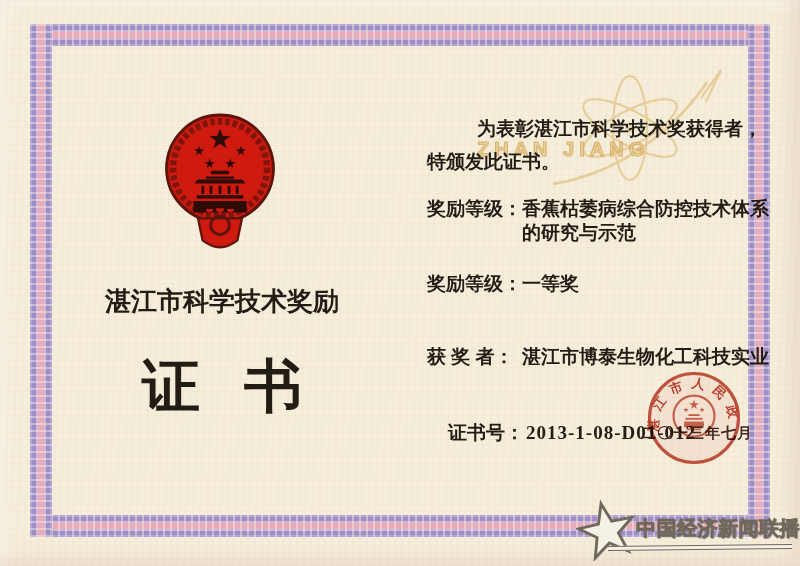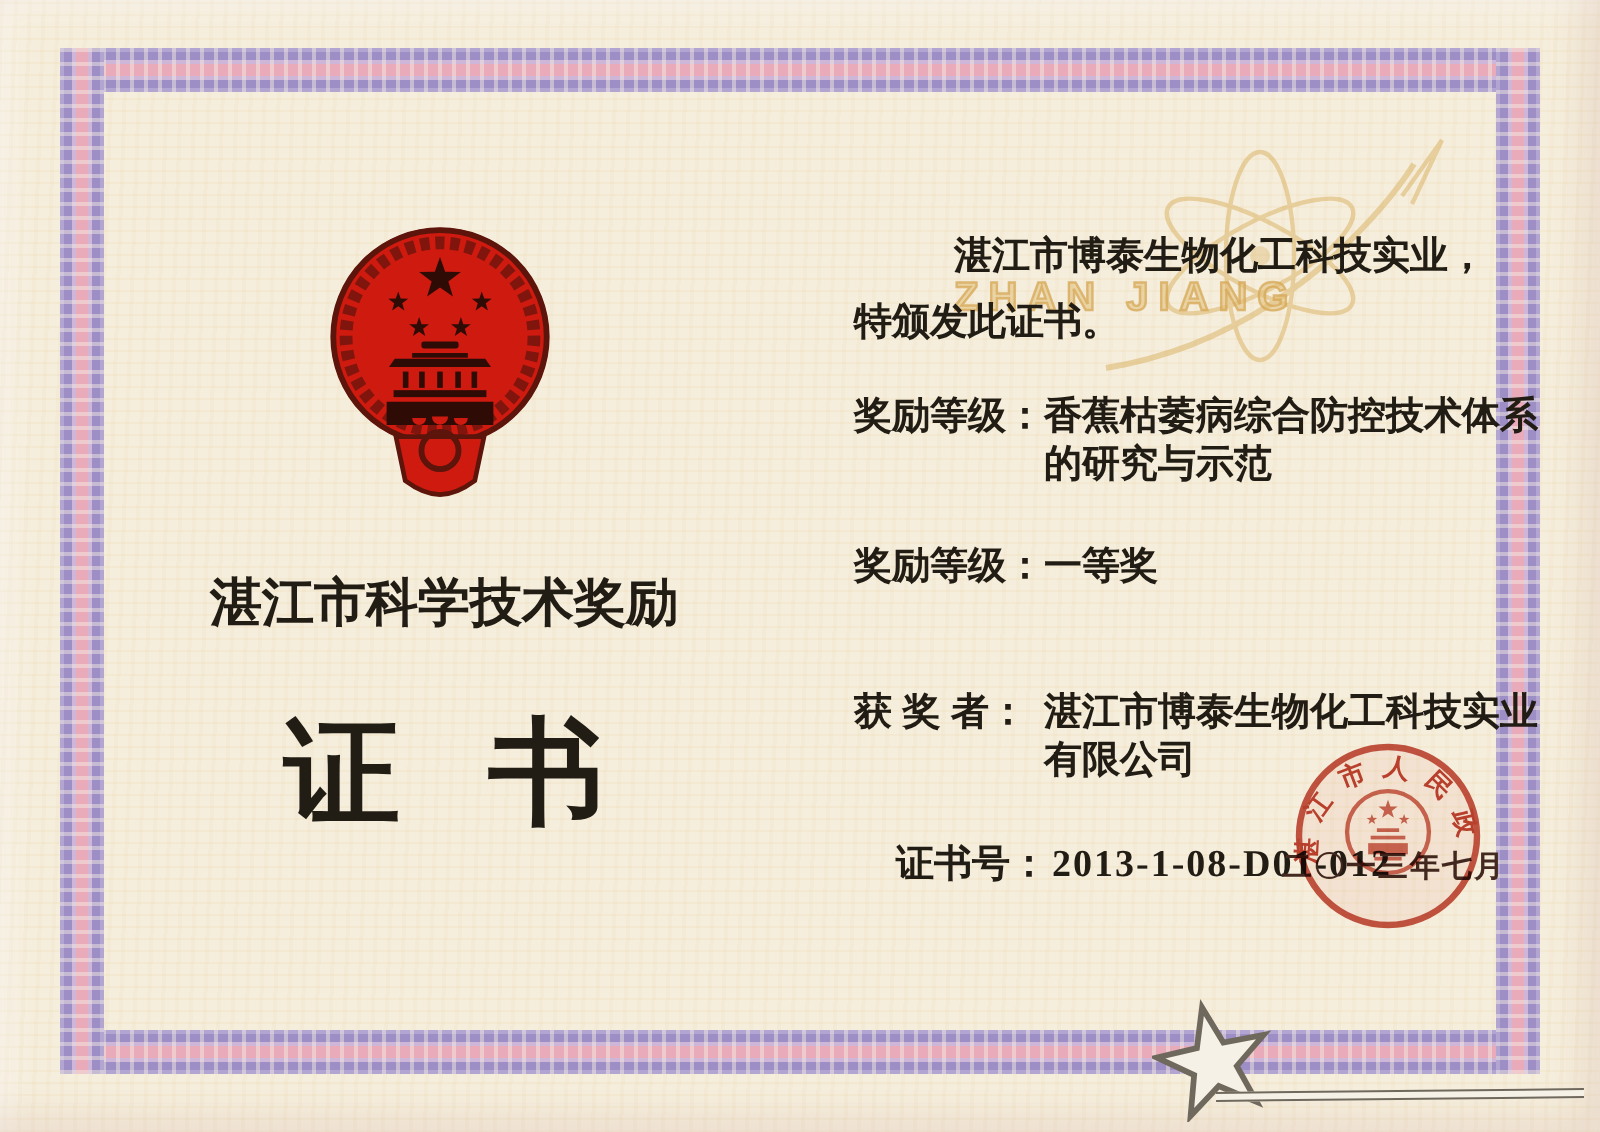--- a/index.html
+++ b/index.html
@@ -143,39 +143,38 @@
       <path d="M38 88 a3 3 0 0 1 6 0 z" transform="rotate(180 41 86.5)"></path>
       <path d="M46.5 88 a3.5 3.5 0 0 1 7 0 z" transform="rotate(180 50 86.2)"></path>
       <path d="M56 88 a3 3 0 0 1 6 0 z" transform="rotate(180 59 86.5)"></path>
     </g>
   </svg>
 
   <div class="award-title">湛江市科学技术奖励</div>
   <div class="cert-word">证 书</div>
 
   <div class="intro">
-    <div class="indent">湛江市博泰生物化工科技实业，</div>
+    <div class="indent">为表彰湛江市科学技术奖获得者，</div>
     <div>特颁发此证书。</div>
   </div>
 
   <div class="field field-project">
     <span class="flabel">奖励等级：</span>
     <span class="fvalue">香蕉枯萎病综合防控技术体系</span>
     <span class="fvalue">的研究与示范</span>
   </div>
 
   <div class="field field-grade">
     <span class="flabel">奖励等级：</span>
     <span class="fvalue">一等奖</span>
   </div>
 
   <div class="field field-winner">
     <span class="flabel">获 奖 者：</span>
     <span class="fvalue">湛江市博泰生物化工科技实业</span>
-    <span class="fvalue">有限公司</span>
   </div>
 
   <div class="field field-certno">
     <span class="flabel">证书号：</span>
     <span class="fvalue">2013-1-08-D01-012</span>
   </div>
 
   <div class="seal-date">二〇一三年七月</div>
 
   <svg class="seal" viewBox="0 0 120 120">
@@ -195,15 +194,16 @@
       <rect x="-16" y="9" width="32" height="9"></rect>
       <rect x="-11" y="20" width="22" height="3"></rect>
     </g>
   </svg>
 
   <div class="media-logo">
     <svg class="logo-star" viewBox="0 0 70 70">
       <polygon transform="translate(35,37) rotate(-12) scale(7.2)" points="0,-4.5 1.06,-1.46 4.28,-1.39 1.71,0.56 2.65,3.64 0,1.8 -2.65,3.64 -1.71,0.56 -4.28,-1.39 -1.06,-1.46" fill="#f6f1e6" stroke="#6f685c" stroke-width="0.45"></polygon>
     </svg>
     <div class="logo-underline"></div>
+    <div class="logo-text">中国经济新闻联播</div>
   </div>
 
 </div>
 
 </body></html>

